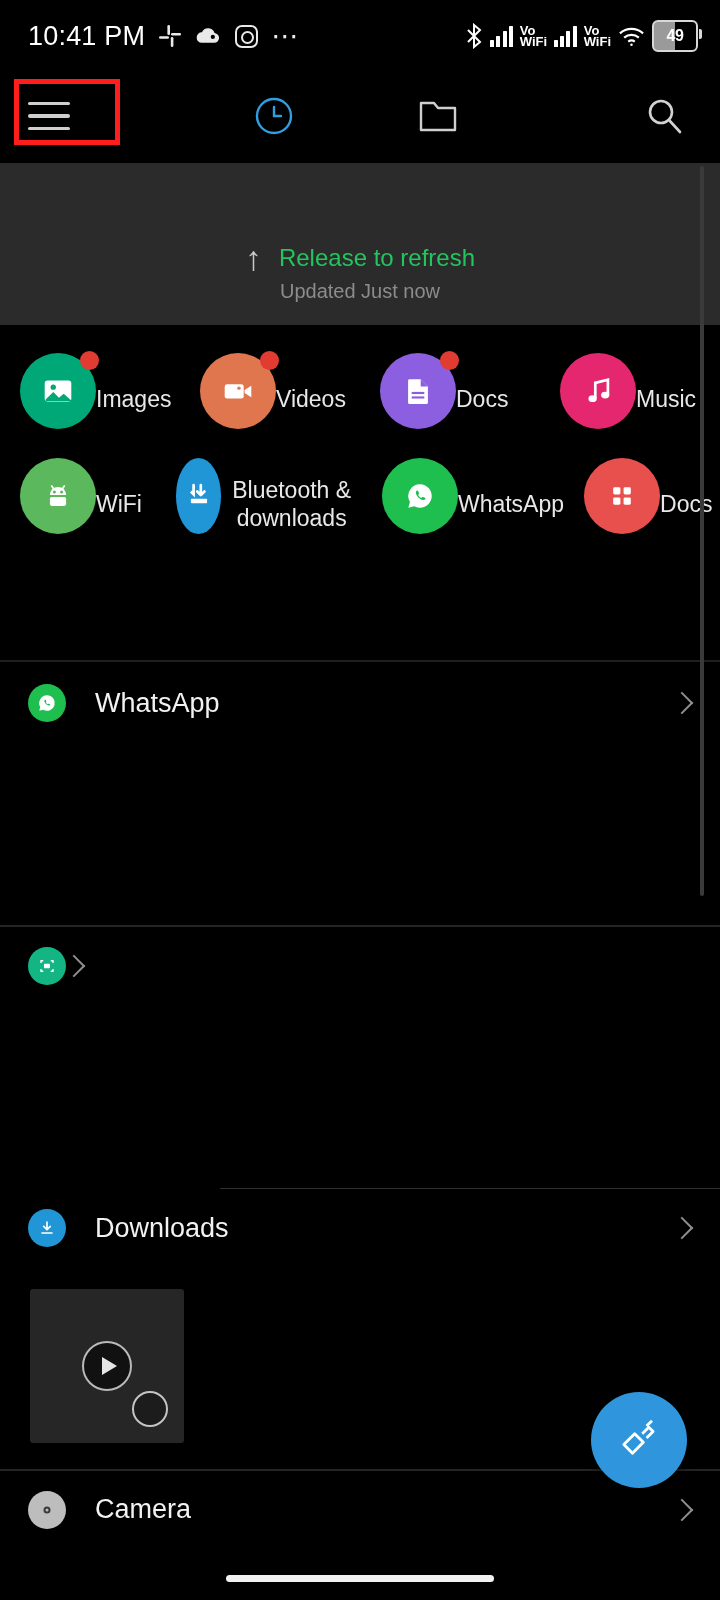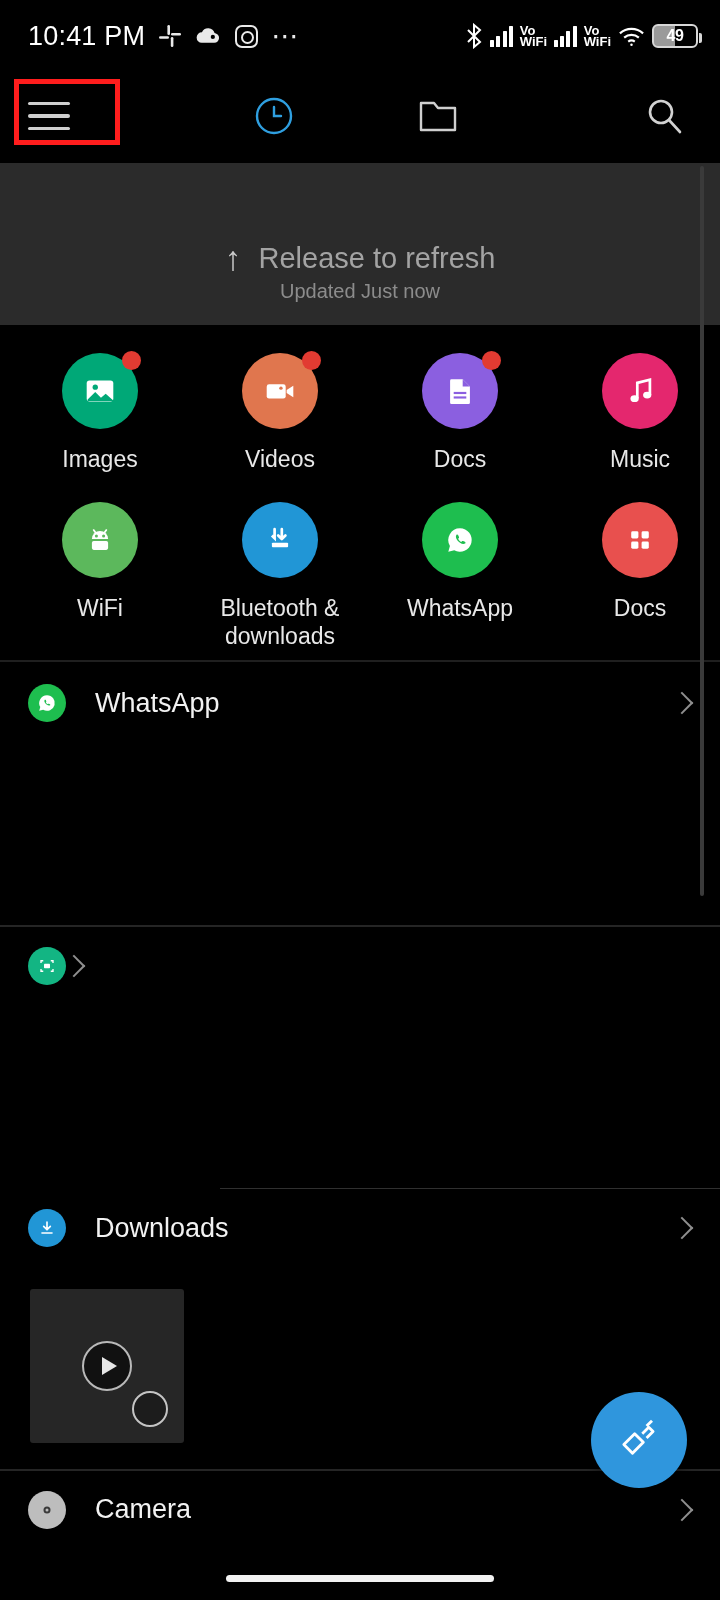--- a/index.html
+++ b/index.html
@@ -31,21 +31,21 @@
   .bt-ic { width: 18px; height: 26px; }
   .sig { display: flex; align-items: flex-end; gap: 2.2px; height: 22px; }
   .sig i { display: block; width: 4px; background: #fff; border-radius: .6px; }
   .sig i:nth-child(1) { height: 7px; }
   .sig i:nth-child(2) { height: 11px; }
   .sig i:nth-child(3) { height: 16px; }
   .sig i:nth-child(4) { height: 21px; }
   .vowifi { color: #fff; font-size: 13px; line-height: 11.5px; text-align: left; font-weight: 600; }
   .wifi-ic { width: 27px; height: 22px; }
   .batt {
-    width: 46px; height: 24px; border: 2.2px solid #d8d8d8; border-radius: 6px;
+    width: 46px; height: 32px; border: 2.2px solid #d8d8d8; border-radius: 6px;
     display: flex; align-items: center; justify-content: center; position: relative;
     background: linear-gradient(to right, #9a9a9a 0 49%, transparent 49% 100%);
   }
   .batt span { font-size: 16px; color: #fff; font-weight: 600; letter-spacing: -.3px; }
   .batt::after { content: ""; position: absolute; right: -6px; top: 7px; width: 3.5px; height: 10px; background: #d8d8d8; border-radius: 0 2px 2px 0; }
 
   
   .toolbar {
     position: absolute; top: 72px; left: 0; width: 720px; height: 88px;
     display: flex; align-items: center;
@@ -66,27 +66,27 @@
 
   
   .refresh-area {
     position: absolute; top: 163px; left: 0; width: 720px; height: 162px;
     background: #2b2b2b;
     display: flex; flex-direction: column; align-items: center; justify-content: center;
     padding-top: 56px;
   }
   .refresh-row { display: flex; align-items: center; gap: 17px; }
   .refresh-arrow { color: #c9c9c9; font-size: 34px; line-height: 34px; }
-  .refresh-text { color: #a3a3a3; font-size: 29px; }
+  .refresh-text { color: #22c55e; font-size: 24px; }
   .refresh-sub { color: #8c8c8c; font-size: 20px; margin-top: 5px; }
 
   
   .cat-panel { position: absolute; top: 325px; left: 0; width: 720px; height: 337px; background: #000; }
   .cat-row { display: flex; width: 720px; }
-  .cat { flex: 1; display: flex; flex-direction: column; align-items: center; margin-left: 20px; }
+  .cat { flex: 1; display: flex; align-items: center; margin-left: 20px; }
   .cat-row1 { padding-top: 28px; }
   .cat-row2 { padding-top: 29px; }
   .cat-circle {
     width: 76px; height: 76px; border-radius: 50%;
     display: flex; align-items: center; justify-content: center; position: relative;
   }
   .cat-badge { position: absolute; top: -2px; right: -3px; width: 19px; height: 19px; border-radius: 50%; background: #e23b32; }
   .cat-label { margin-top: 16px; color: #e8e8e8; font-size: 23px; text-align: center; line-height: 28px; }
   .cat-glyph { width: 40px; height: 40px; display: flex; align-items: center; justify-content: center; }
 

